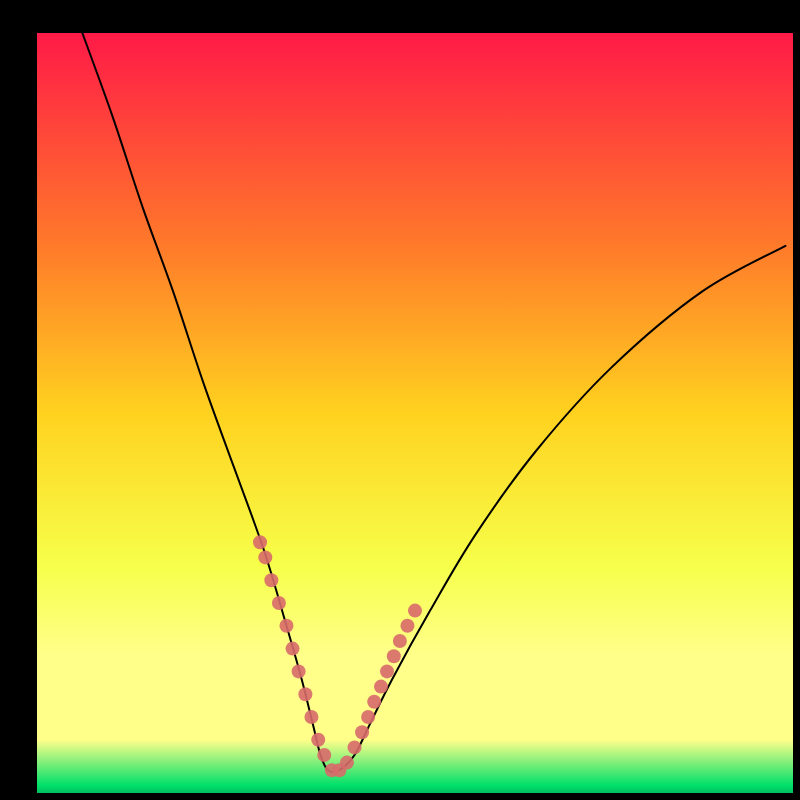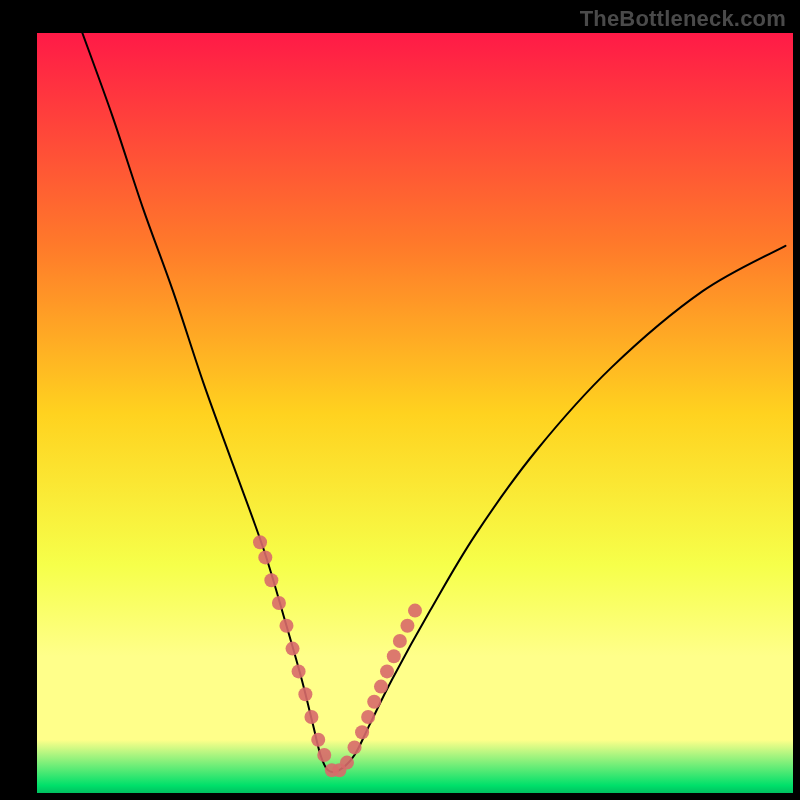--- a/index.html
+++ b/index.html
@@ -33,21 +33,20 @@
     left: 0;
     width: 800px;
     height: 800px;
   }
 </style>
 </head>
 <body>
 
 <div class="stage">
 
-  <div class="watermark">TheBottleneck.com</div>
 
   <svg class="plot" viewBox="0 0 800 800" xmlns="http://www.w3.org/2000/svg">
     <defs>
       <linearGradient id="bgGrad" x1="0" y1="0" x2="0" y2="1">
         <stop id="g0" offset="0%" stop-color="#ff1a47"></stop>
         <stop id="g1" offset="28%" stop-color="#ff7a2a"></stop>
         <stop id="g2" offset="50%" stop-color="#ffd21f"></stop>
         <stop id="g3" offset="70%" stop-color="#f6ff4a"></stop>
         <stop id="g4" offset="82%" stop-color="#ffff8a"></stop>
         <stop id="g4b" offset="93%" stop-color="#ffff8a"></stop>

